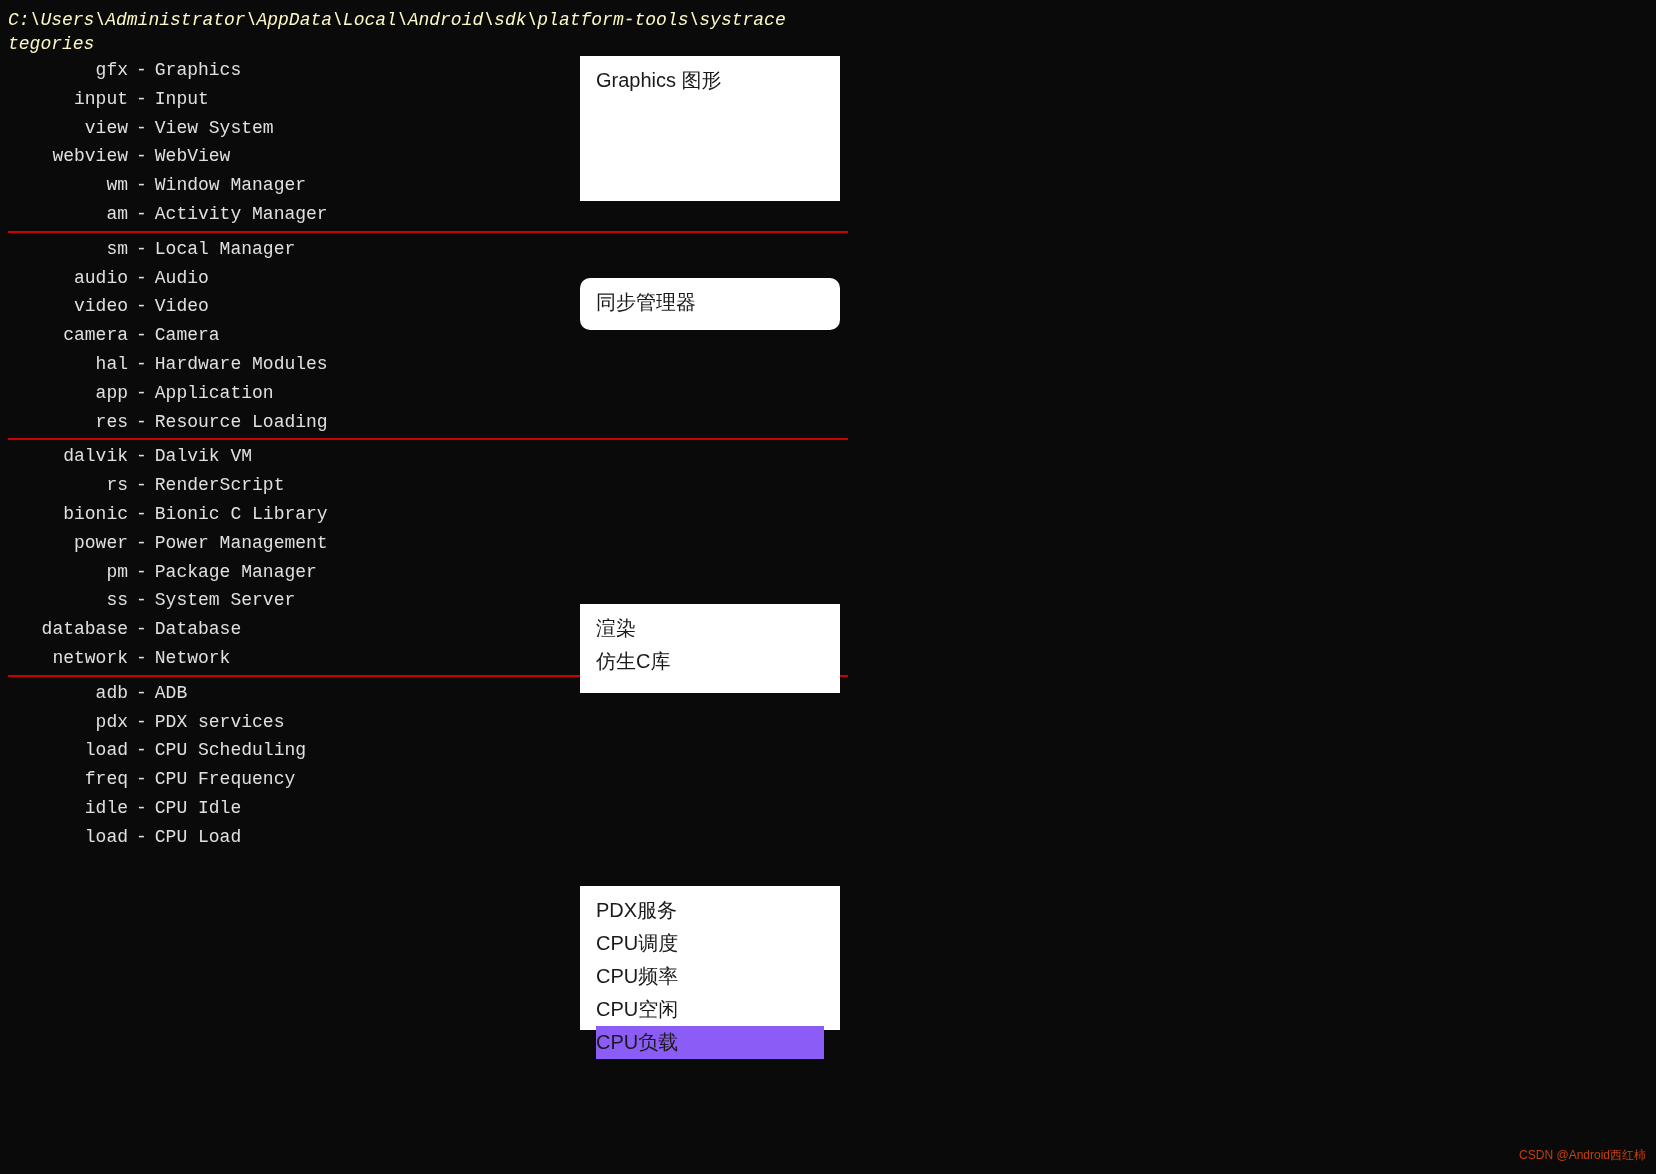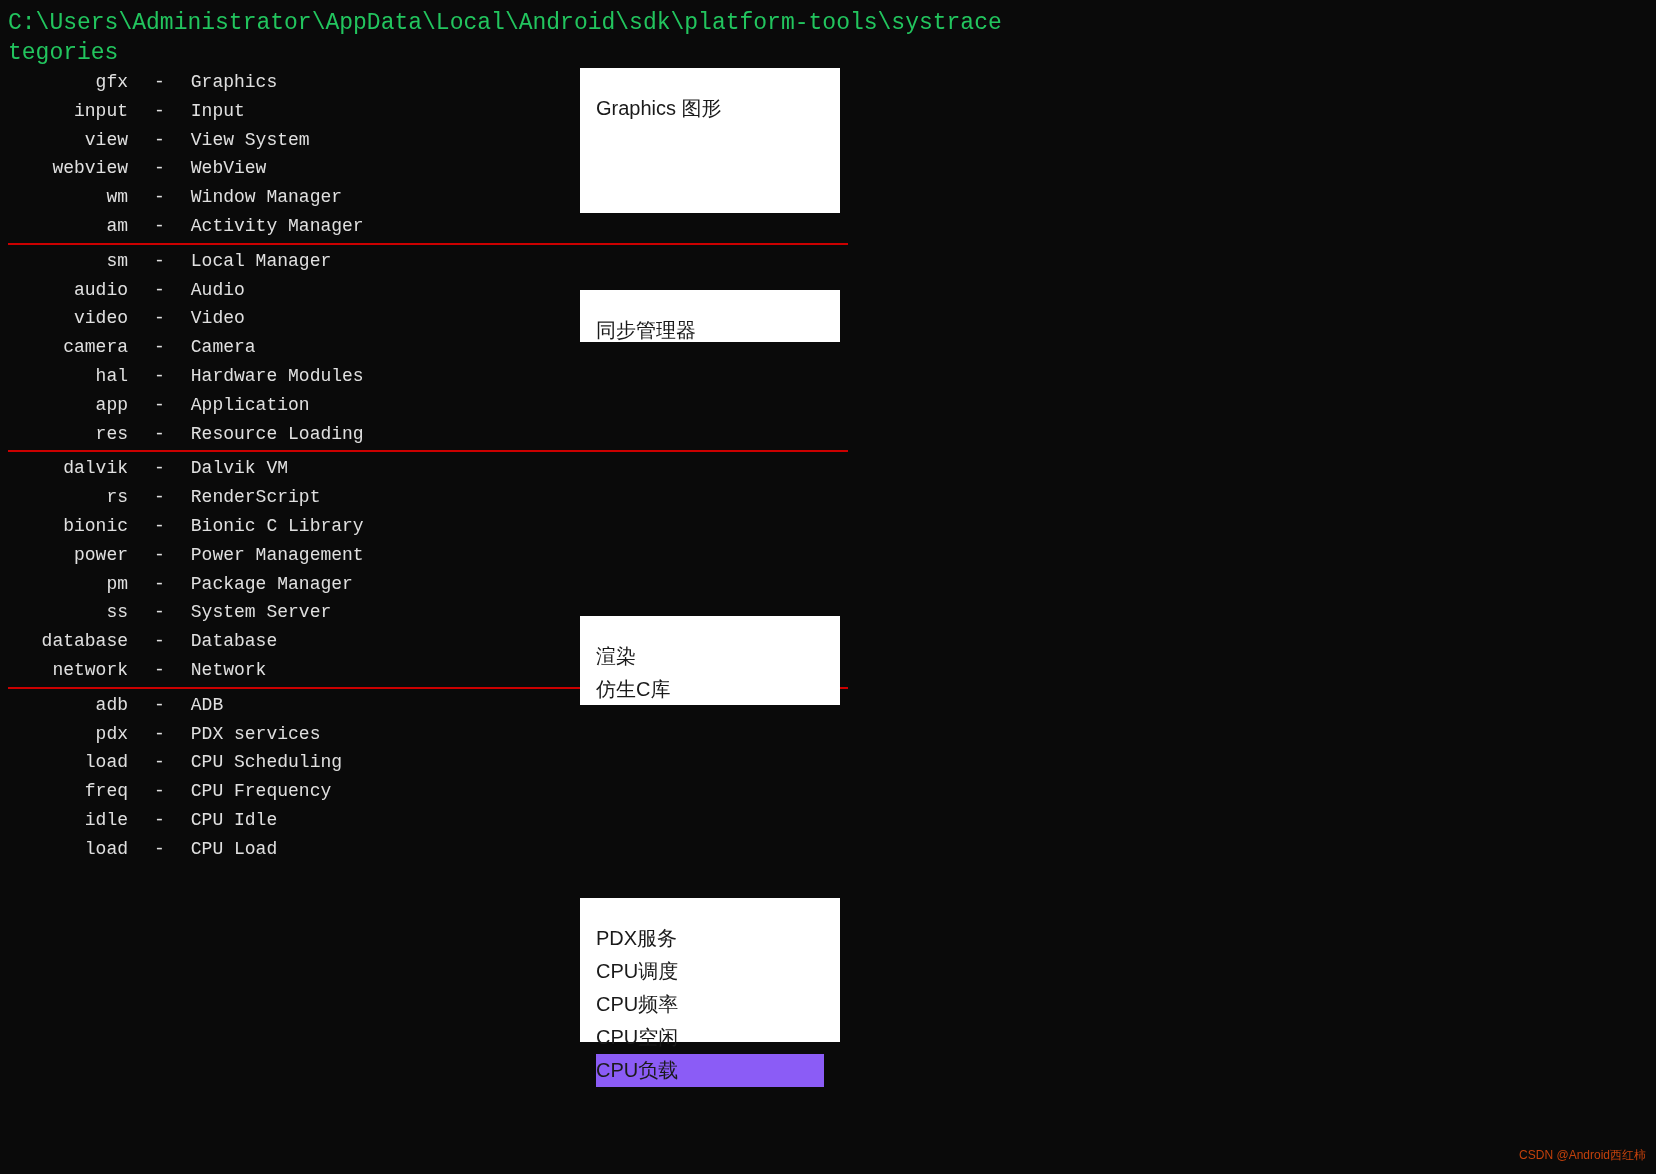--- a/index.html
+++ b/index.html
@@ -18,42 +18,42 @@
       overflow: hidden;
       position: relative;
     }
 
     .terminal-container {
       padding: 8px 0 0 0;
       position: relative;
     }
 
     .header-line {
-      color: #22c55e;
-      font-size: 23px;
+      color: #fef9c3;
+      font-size: 18px;
       padding: 2px 8px;
       white-space: nowrap;
+      font-style: italic;
     }
 
     .content-area {
       display: flex;
       position: relative;
     }
 
     .left-column {
       flex: 0 0 580px;
       padding-left: 8px;
     }
 
     .category-row {
       display: flex;
       align-items: baseline;
       line-height: 1.6;
       position: relative;
-      gap: 18px;
     }
 
     .category-key {
       color: #e0e0e0;
       text-align: right;
       min-width: 120px;
       display: inline-block;
     }
 
     .category-sep {
@@ -68,21 +68,21 @@
     
     .annotation-panel {
       position: absolute;
       left: 580px;
       top: 0;
       width: 260px;
       background-color: #ffffff;
       color: #000000;
       font-family: 'Microsoft YaHei', 'SimHei', sans-serif;
       font-size: 20px;
-      padding: 24px 16px;
+      padding: 8px 16px;
       z-index: 10;
     }
 
     .annotation-item {
       line-height: 1.65;
       color: #1a1a1a;
     }
 
     
     .watermark {
@@ -279,21 +279,21 @@
         <span class="category-key">load</span>
         <span class="category-sep"> - </span>
         <span class="category-value">CPU Load</span>
       </div>
     </div>
 
     <div class="annotation-panel" style="top: 0px; height: 145px;">
       <div class="annotation-item">Graphics 图形</div>
     </div>
 
-    <div class="annotation-panel" style="top: 222px; height: 52px;">
+    <div class="annotation-panel" style="top: 222px; height: 52px; border-radius: 10px;">
       <div class="annotation-item">同步管理器</div>
     </div>
 
 
     <div class="annotation-panel" style="top: 548px; height: 89px;">
       <div class="annotation-item">渲染</div>
       <div class="annotation-item">仿生C库</div>
     </div>
 
     <div class="annotation-panel" style="top: 830px; height: 144px;">

